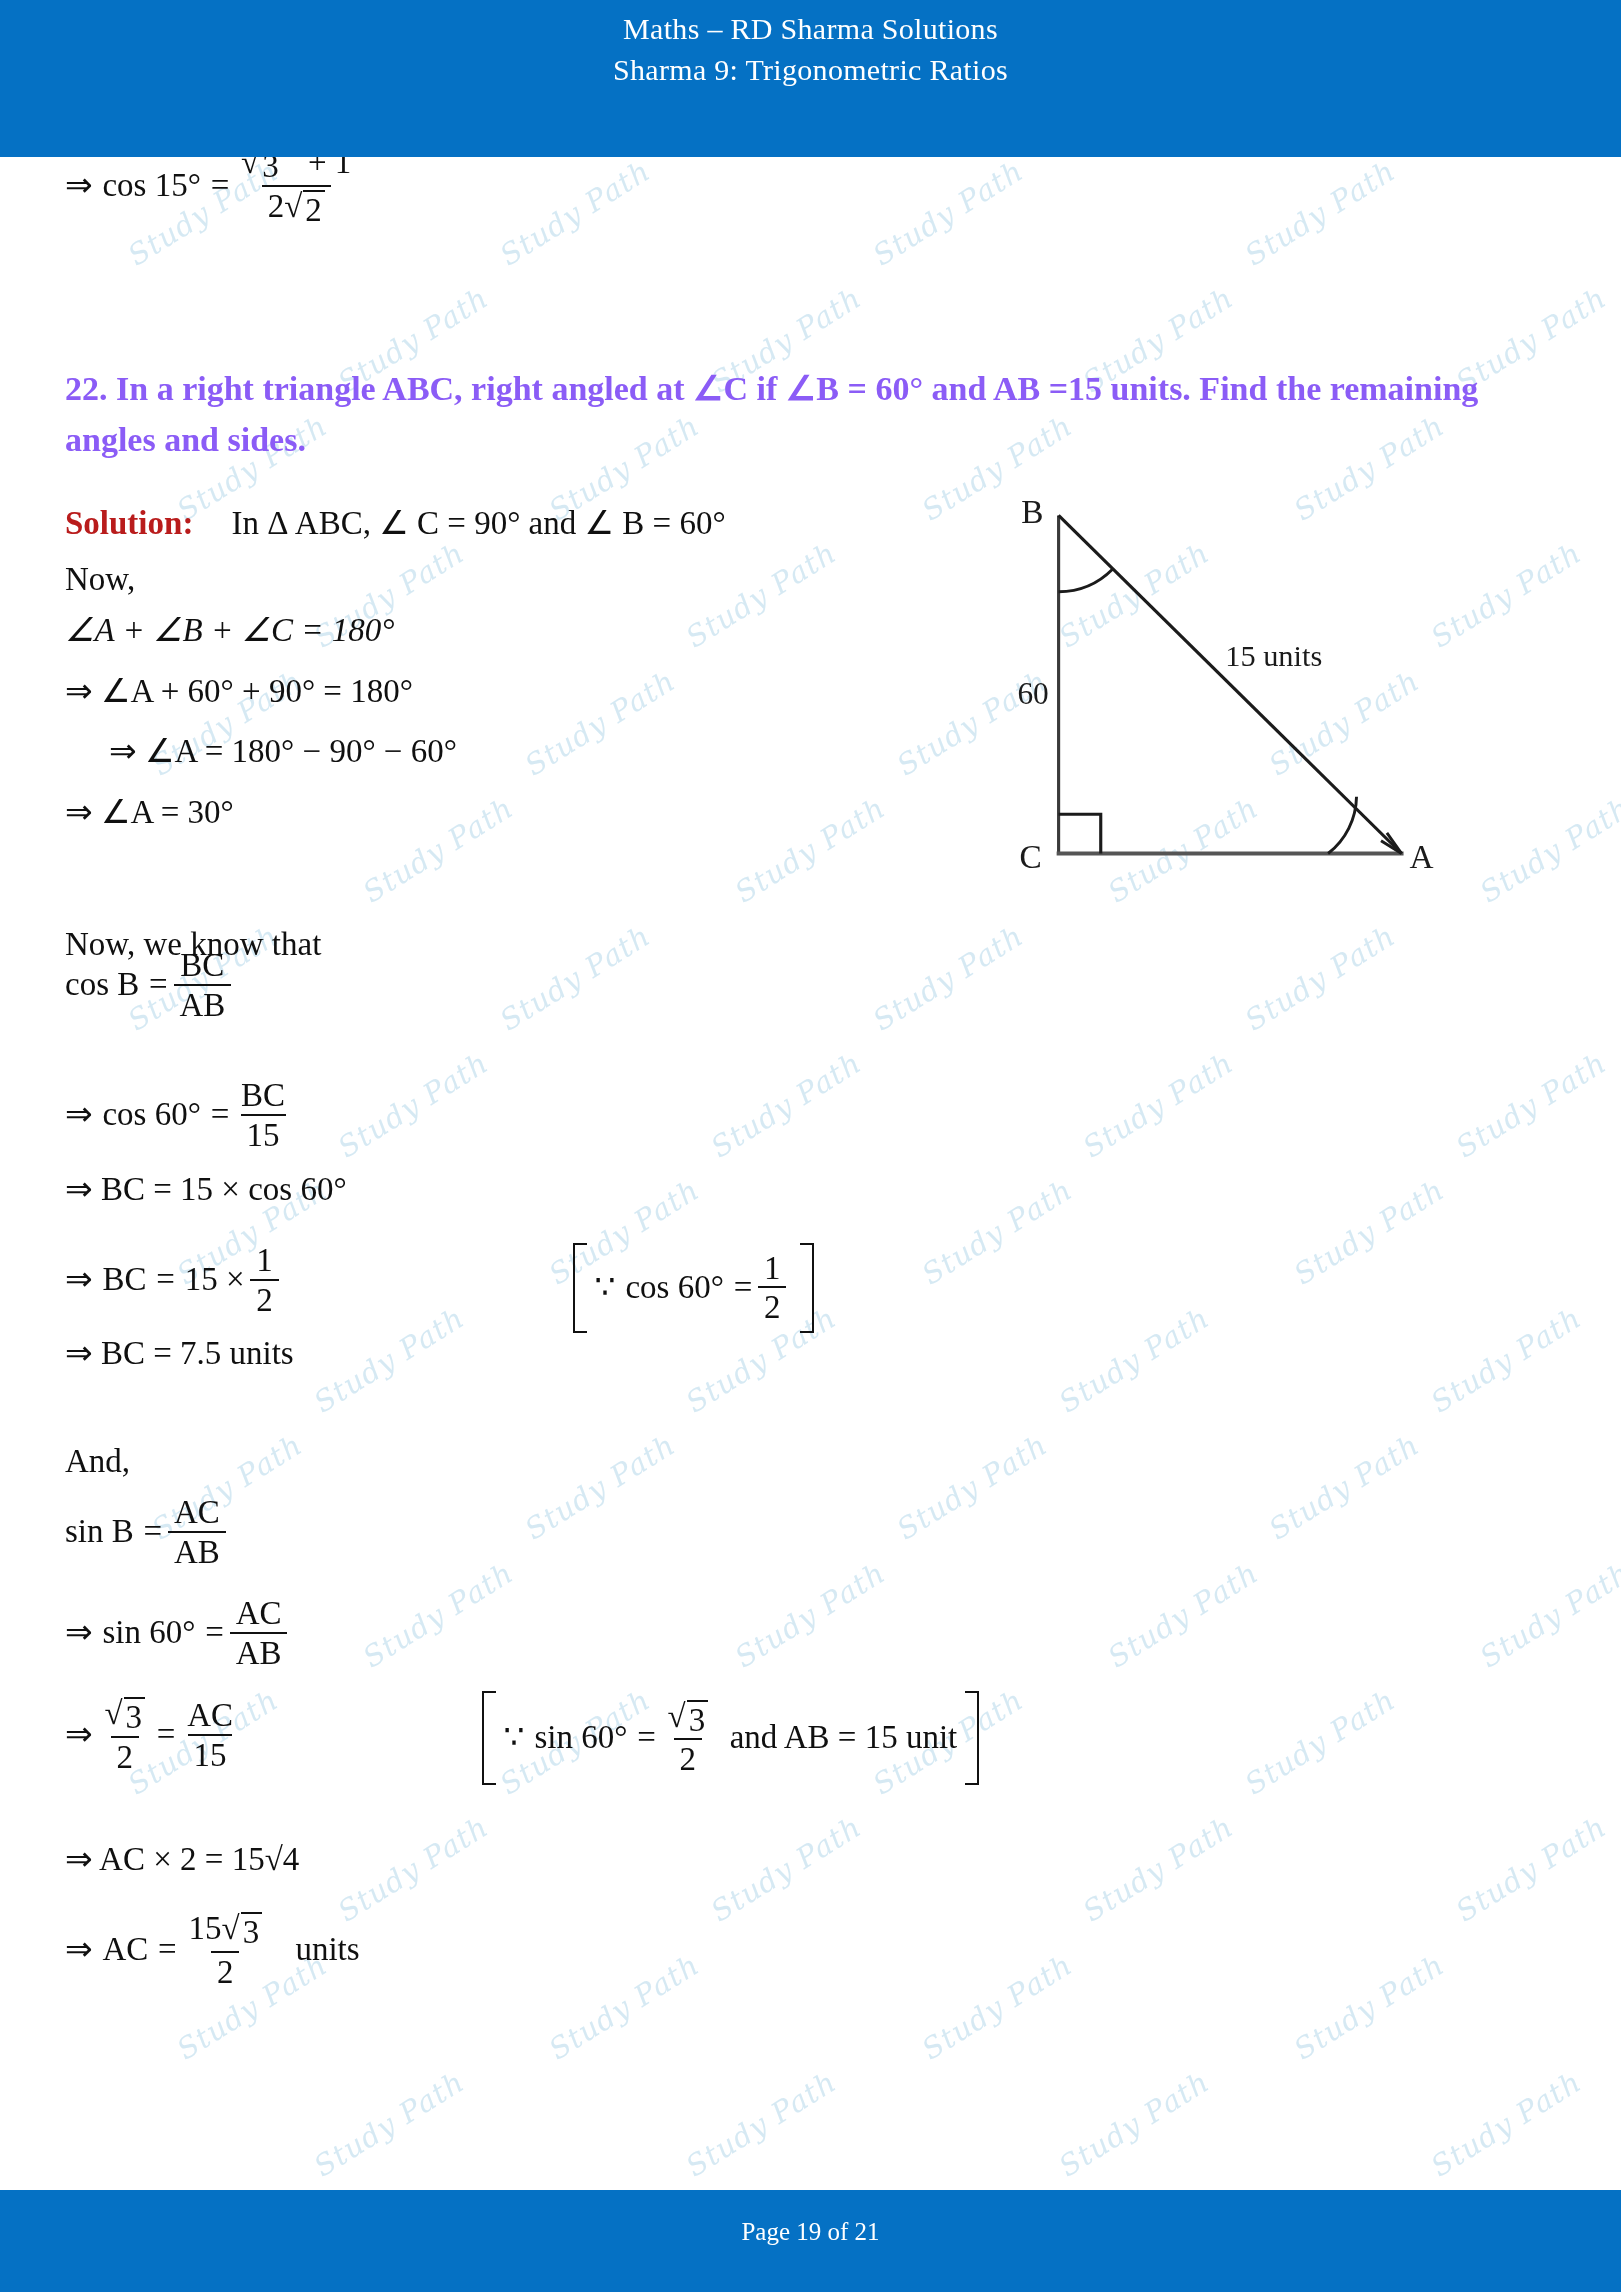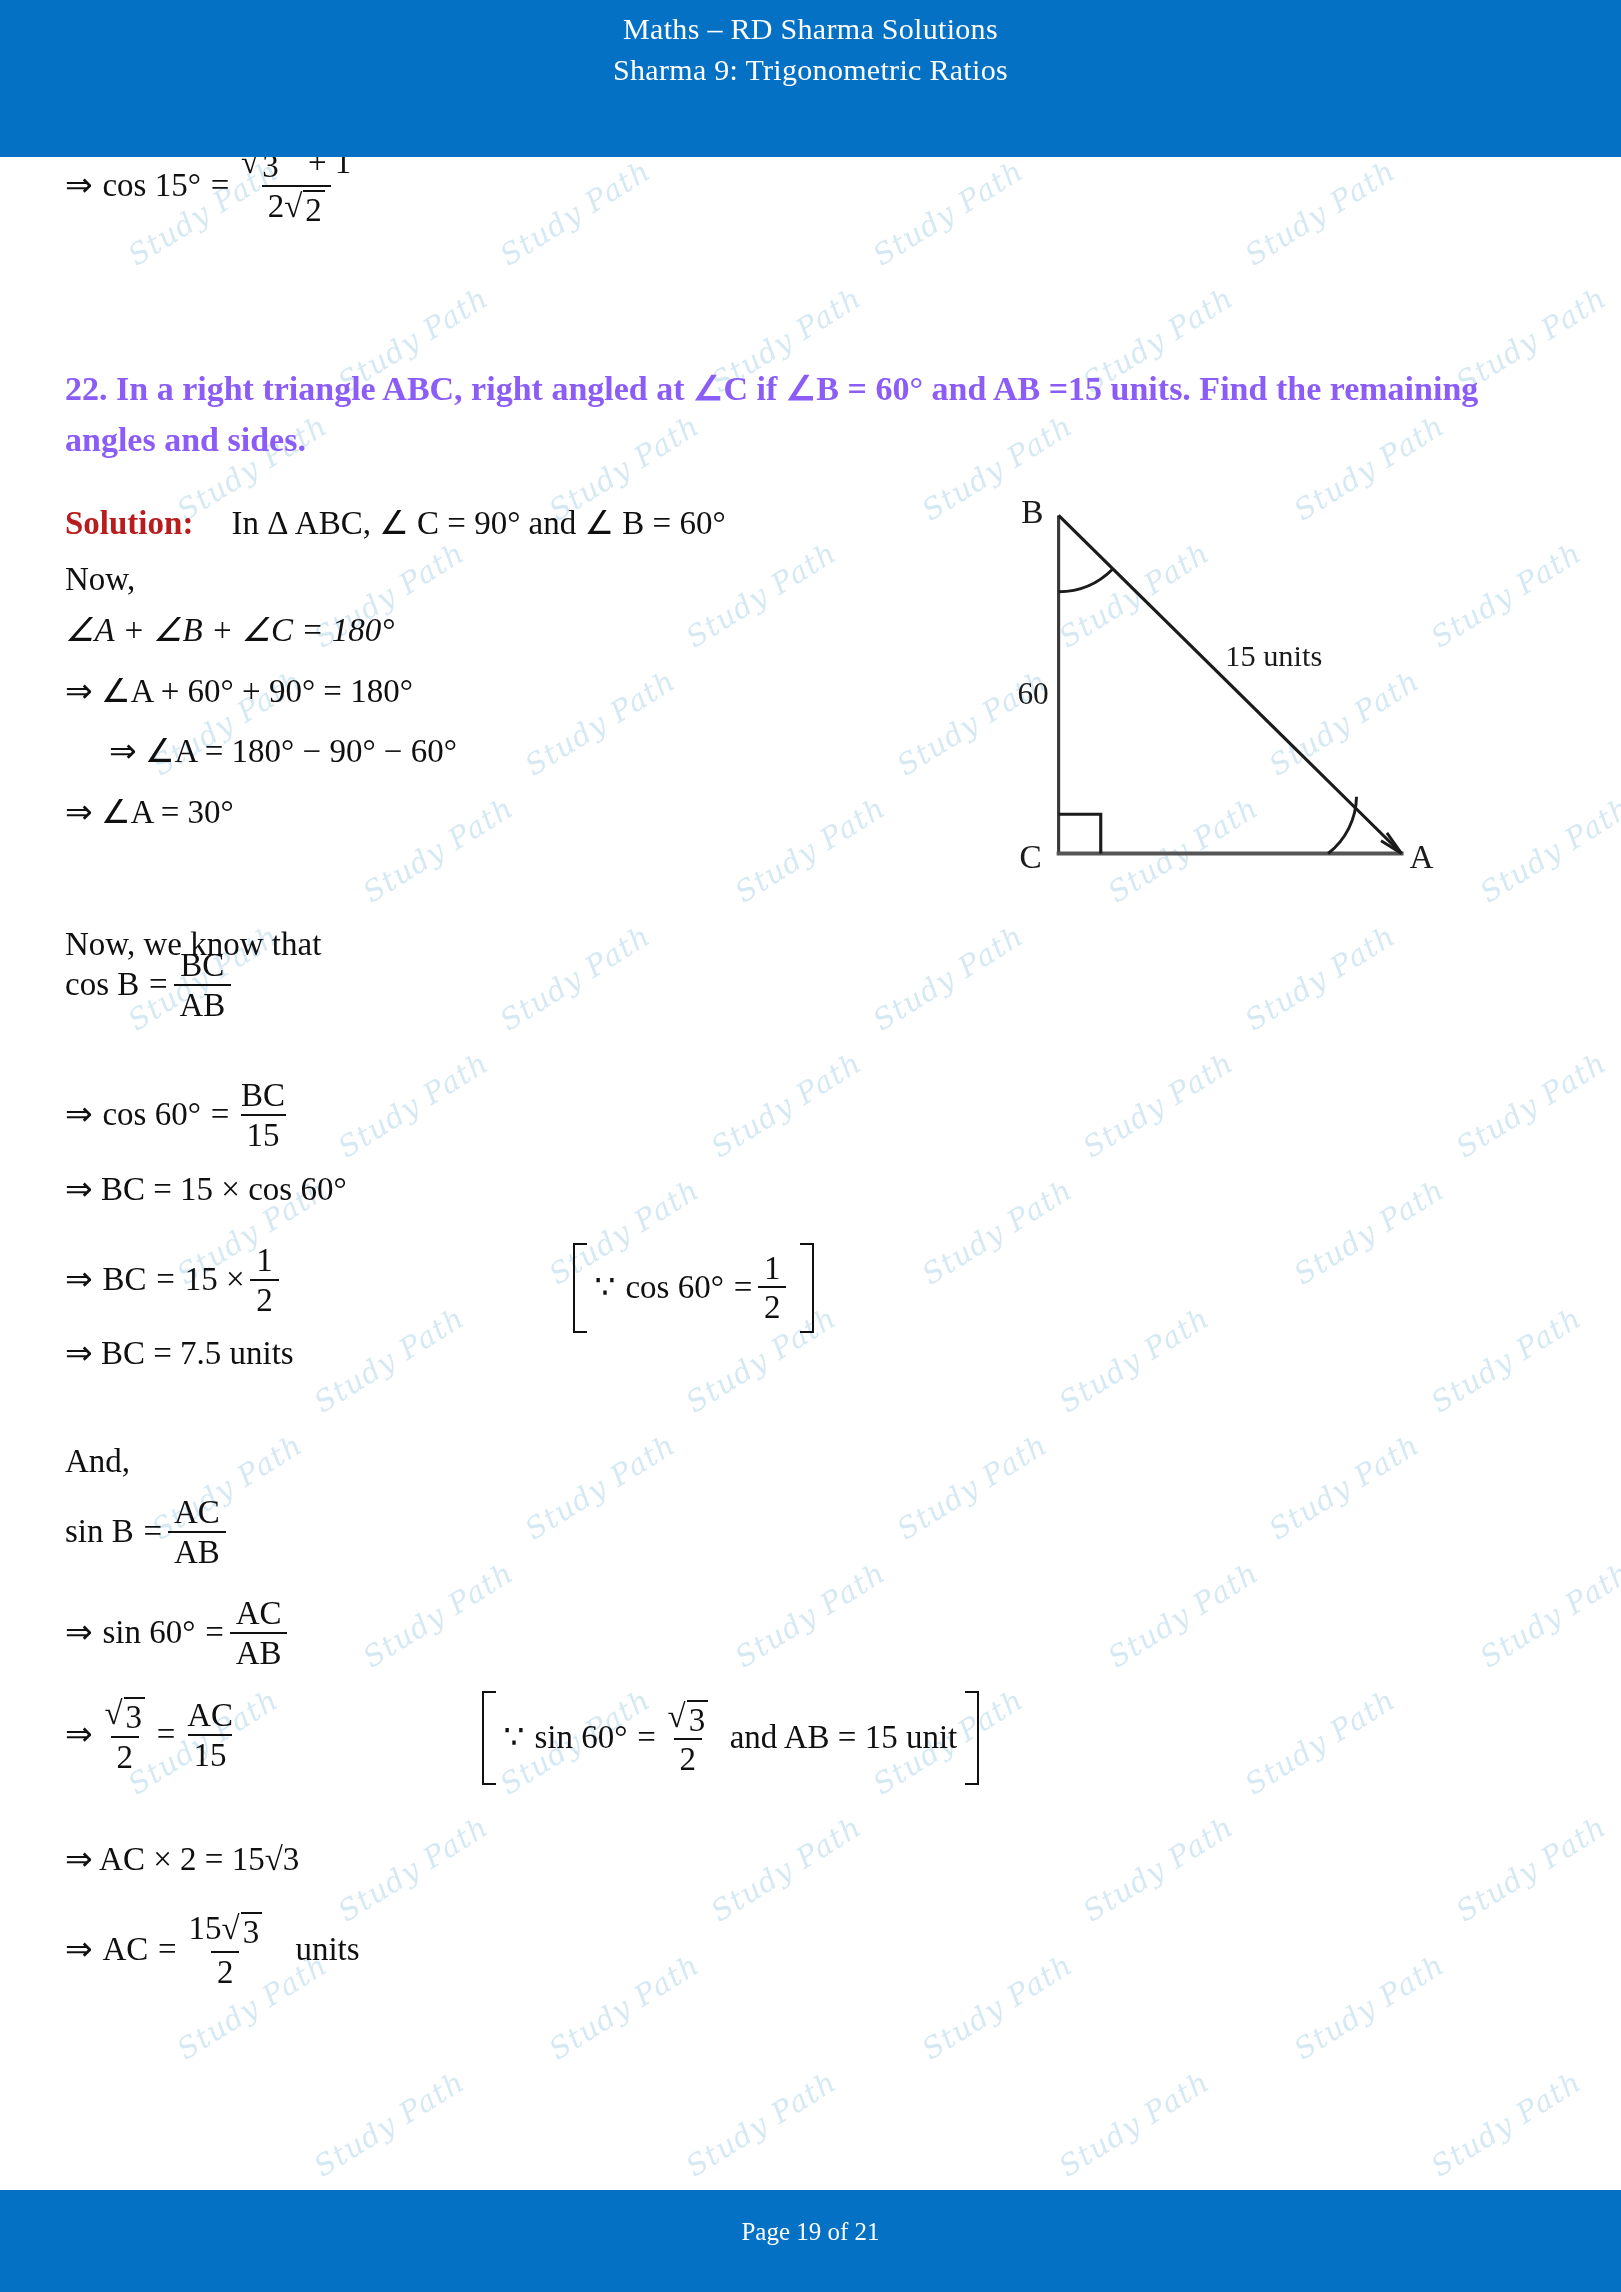--- a/index.html
+++ b/index.html
@@ -449,21 +449,21 @@
           </span>
           <span class="den">2</span>
         </span>
         <span class="gap-sm"></span>
         <span>and AB = 15 unit</span>
       </span>
       <span class="brk right"></span>
     </span>
   </div>
 
-  <div class="row prose" style="left:65px; top:1684px;">⇒ AC × 2 = 15√3</div>
+  <div class="row prose" style="left:65px; top:1684px;">⇒ AC × 2 = 15√4</div>
 
   <div class="row" style="left:65px; top:1754px;">
     <span class="mathline">
       <span>⇒</span>
       <span class="gap-sm"></span>
       <span>AC</span>
       <span class="gap-sm"></span>
       <span>=</span>
       <span class="frac">
         <span class="num">

